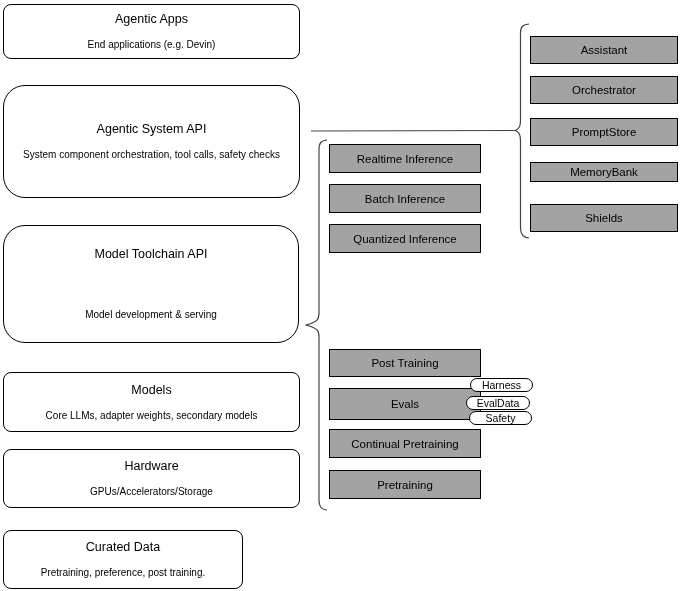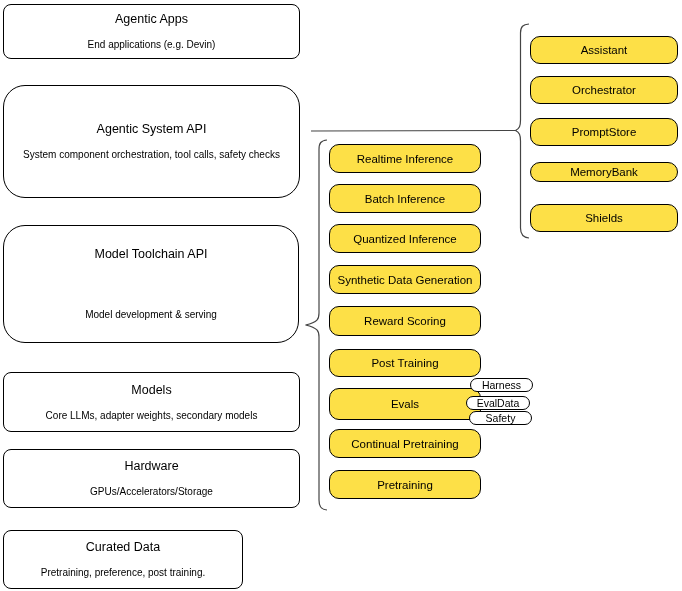--- a/index.html
+++ b/index.html
@@ -43,23 +43,23 @@
   }
   .node .subtitle {
     font-size: 10px;
     line-height: 1.3;
     margin-top: 11px;
     padding: 0 10px;
   }
   .item {
     position: absolute;
     box-sizing: border-box;
-    background: #fde047;
+    background: #a3a3a3;
     border: 1px solid #000000;
-    border-radius: 10px;
+    border-radius: 0;
     display: flex;
     align-items: center;
     justify-content: center;
     text-align: center;
     font-size: 11.5px;
     z-index: 2;
   }
   .pill {
     position: absolute;
     box-sizing: border-box;
@@ -114,22 +114,20 @@
   </div>
 
   <div class="node" style="left:3px; top:530px; width:240px; height:59px;">
     <div class="title">Curated Data</div>
     <div class="subtitle">Pretraining, preference, post training.</div>
   </div>
 
   <div class="item" style="left:329px; top:144px; width:152px; height:29px;">Realtime Inference</div>
   <div class="item" style="left:329px; top:184px; width:152px; height:29px;">Batch Inference</div>
   <div class="item" style="left:329px; top:224px; width:152px; height:29px;">Quantized Inference</div>
-  <div class="item" style="left:329px; top:265px; width:152px; height:29px;">Synthetic Data Generation</div>
-  <div class="item" style="left:329px; top:306px; width:152px; height:30px;">Reward Scoring</div>
   <div class="item" style="left:329px; top:349px; width:152px; height:28px;">Post Training</div>
   <div class="item" style="left:329px; top:388px; width:152px; height:32px;">Evals</div>
   <div class="item" style="left:329px; top:429px; width:152px; height:29px;">Continual Pretraining</div>
   <div class="item" style="left:329px; top:470px; width:152px; height:29px;">Pretraining</div>
 
   <div class="pill" style="left:470px; top:378px; width:63px; height:14px;">Harness</div>
   <div class="pill" style="left:466px; top:396px; width:64px; height:14px;">EvalData</div>
   <div class="pill" style="left:469px; top:411px; width:63px; height:14px;">Safety</div>
 
   <div class="item" style="left:530px; top:36px; width:148px; height:28px;">Assistant</div>

